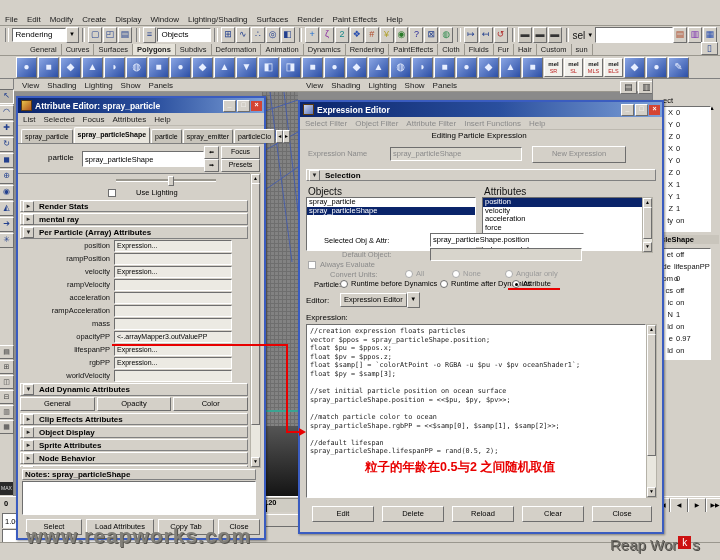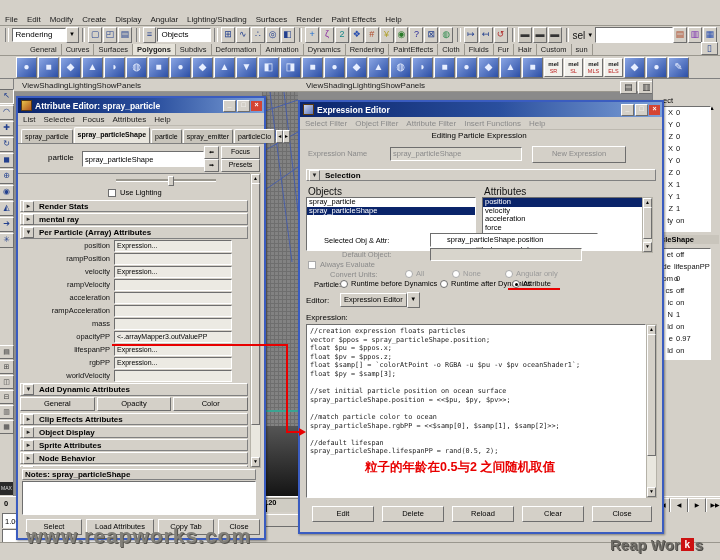--- a/index.html
+++ b/index.html
@@ -30,21 +30,21 @@
   .shelf-icon{width:19px;height:19px;margin-right:1px;border:1px solid;border-color:#fff #707070 #707070 #fff;
     background:linear-gradient(135deg,#8aa6e4,#2c4fa6);color:#e8efff;font-size:10px;line-height:18px;text-align:center}
   .melicon{width:19px;height:19px;margin-right:1px;border:1px solid;border-color:#fff #707070 #707070 #fff;background:#f2f1ec;text-align:center;font-size:6px;line-height:7px;padding-top:2px;box-sizing:border-box}
   .melicon .m1{font-weight:bold;color:#111;display:block}
   .melicon .m2{color:#b22;display:block;font-size:5.5px}
   
   #toolbox{left:0;top:79px;width:14px;height:417px;background:#d4d0c8;border-right:1px solid #808080;display:flex;flex-direction:column;align-items:center;padding-top:10px;box-sizing:border-box}
   .tbtn{width:13px;height:13px;margin-bottom:1px;font-size:8px;line-height:12px;text-align:center;color:#23408e}
   .tbtn.active{border-color:#6e6e6e #fff #fff #6e6e6e;background:#bdb9b0}
   .laybtn{width:13px;height:12px;margin-bottom:1px;font-size:7px;line-height:11px;text-align:center;color:#444}
-  .panelmenu{height:13px;background:#d4d0c8;border-bottom:1px solid #9a978e;display:flex;align-items:center;padding-left:8px;box-sizing:border-box;font-size:8px;color:#1a1a1a}
+  .panelmenu{height:13px;background:#d4d0c8;border-bottom:1px solid #9a978e;display:flex;gap:8px;align-items:center;padding-left:8px;box-sizing:border-box;font-size:8px;color:#1a1a1a}
   #vp-left{left:14px;top:79px;width:284px;height:417px;background:#8f8f8f;overflow:hidden}
   #vp-right{left:298px;top:79px;width:354px;height:417px;background:#8a8a8a;overflow:hidden}
   #strip{position:absolute;right:0;top:13px;width:36px;height:404px;background-color:#828282;
     background-image:repeating-linear-gradient(0deg,#6e6e6e 0 1px,transparent 1px 4px),repeating-linear-gradient(90deg,#6e6e6e 0 1px,transparent 1px 4px)}
   #strip .teal{position:absolute;left:0;top:318px;width:36px;height:2px;background:#3aa392}
   #strip .darkbottom{position:absolute;left:0;top:334px;width:36px;height:70px;background:linear-gradient(180deg,#555,#141414)}
   #vp-right .darkbody{position:absolute;left:0;top:230px;width:354px;height:187px;background:linear-gradient(180deg,#4a4a4a,#101010)}
   #channelbox{left:652px;top:79px;width:68px;height:417px;background:#d4d0c8;border-left:1px solid #808080}
   .chlist{position:absolute;background:#fff;border:1px solid;border-color:#6e6e6e #fff #fff #6e6e6e;font-size:7.5px}
   .chrow{display:flex;height:12px;line-height:12px}
@@ -83,40 +83,40 @@
   .chk{width:8px;height:8px;background:#fff;border:1px solid #6e6e6e;box-sizing:border-box}
   .code{font-family:"DejaVu Sans Mono","Liberation Mono",monospace;font-size:6.8px;line-height:8.6px;color:#222;white-space:pre}
   .fbtn{position:absolute;height:14px;font-size:7.5px;text-align:center;line-height:13px}
   
   #timebar{left:0;top:496px;width:720px;height:16px;background:#d4d0c8;border-top:1px solid #fff}
   #timebar .tl{position:absolute;left:16px;top:1px;width:632px;height:13px;background:#cfccc3;border:1px solid;border-color:#8a877e #fff #fff #8a877e}
   #rangebar{left:0;top:512px;width:720px;height:16px;background:#d4d0c8}
   #cmdline{left:0;top:528px;width:720px;height:14px;background:#d4d0c8}
   #helpline{left:0;top:542px;width:720px;height:18px;background:#d4d0c8;border-top:1px solid #9a978e}
   .wm1{position:absolute;left:26px;top:524px;font-size:21px;font-weight:bold;letter-spacing:1px;color:#82807a;text-shadow:1px 1px 0 #55534e;z-index:40}
-  .wm2{position:absolute;left:610px;top:536px;font-size:15px;font-weight:bold;color:#6e6c66;text-shadow:1px 1px 0 #4a4844;z-index:40;display:flex;align-items:center}
+  .wm2{position:absolute;left:610px;top:536px;font-size:15px;font-weight:normal;color:#6e6c66;text-shadow:1px 1px 0 #4a4844;z-index:40;display:flex;}
   .wm2 .rbox{display:inline-block;width:13px;height:13px;background:#cc1111;color:#fff;font-size:10px;line-height:13px;text-align:center;text-shadow:none;margin:0 1px}
   .redline{position:absolute;background:#e80000;z-index:30}
   .redarrow{position:absolute;width:0;height:0;border-top:4px solid transparent;border-bottom:4px solid transparent;border-left:7px solid #e80000;z-index:30}
   .annot{position:absolute;color:#e80000;font-weight:bold;font-size:12.5px;z-index:5;white-space:nowrap}
   .groove{height:2px;background:#9a978e;border-bottom:1px solid #fff}
 </style>
 </head>
 <body>
 
 <div id="screen">
 
 
   <div id="menubar" class="abs">
       <span>File</span>
       <span>Edit</span>
       <span>Modify</span>
       <span>Create</span>
       <span>Display</span>
-      <span>Angular</span>
+      <span>Window</span>
       <span>Lighting/Shading</span>
       <span>Surfaces</span>
       <span>Render</span>
       <span>Paint Effects</span>
       <span>Help</span>
     </div>
 
   <div id="statusline" class="abs">
     <span class="sep"></span>
     <span class="combo">
@@ -466,21 +466,21 @@
       <span class="b3 abs fbtn" style="left:203px;top:15px;width:37px;height:11px;line-height:10px;font-size:7px">Presets</span>
     </div>
 
     <div class="abs" style="left:0;top:75px;width:232px;height:293px;overflow:hidden;border-top:1px solid #808080">
       <div style="height:12px;position:relative">
         <div class="groove" style="position:absolute;left:98px;top:5px;width:100px"></div>
         <div style="position:absolute;left:150px;top:2px;width:4px;height:8px" class="b3"></div>
       </div>
       <div class="row" style="height:13px">
         <span class="chk" style="margin-left:90px"></span>
-        <span style="margin-left:4px;font-size:7.5px">Use Lighting</span>
+        <span style="margin-left:20px;font-size:7.5px">Use Lighting</span>
       </div>
       <div class="seclist">
           <div class="sec">
           <span class="arr b3">►</span>
           <span>Render Stats</span>
         </div>
           <div class="sec">
           <span class="arr b3">►</span>
           <span>mental ray</span>
         </div>
@@ -622,21 +622,21 @@
         <div class="litem">force</div>
         <div class="litem">inputForce[0]</div>
         <div class="litem">inputForce[1]</div>
       </div>
     <div class="vsb" style="left:342px;top:95px;height:54px">
       <span class="sbtn b3" style="top:0">▲</span>
       <div class="thumb" style="top:9px;height:30px"></div>
       <span class="sbtn b3" style="bottom:0">▼</span>
     </div>
     <span class="abs" style="left:24px;top:134px;font-size:7.5px">Selected Obj &amp; Attr:</span>
-    <span class="inset abs" style="left:130px;top:131px;width:150px;height:12px;font-size:7.5px;line-height:12px;padding-left:16px">spray_particleShape.position</span>
+    <span class="inset abs" style="left:130px;top:131px;width:150px;height:12px;font-size:7.5px;line-height:12px;padding-left:2px">spray_particleShape.position</span>
     <span class="glbl abs" style="left:42px;top:148px">Default Object:</span>
     <span class="ginset abs" style="left:130px;top:146px;width:150px;height:11px"></span>
     <div class="row abs gray" style="left:8px;top:158px">
       <span class="chk" style="border-color:#aaa"></span>
       <span class="glbl" style="margin-left:4px">Always Evaluate</span>
     </div>
     <span class="glbl abs" style="left:30px;top:168px">Convert Units:</span>
     <div class="radio-opt gray" style="left:105px;top:167px">
       <span class="radio"></span>
         <span class="radio-lab">All</span>

